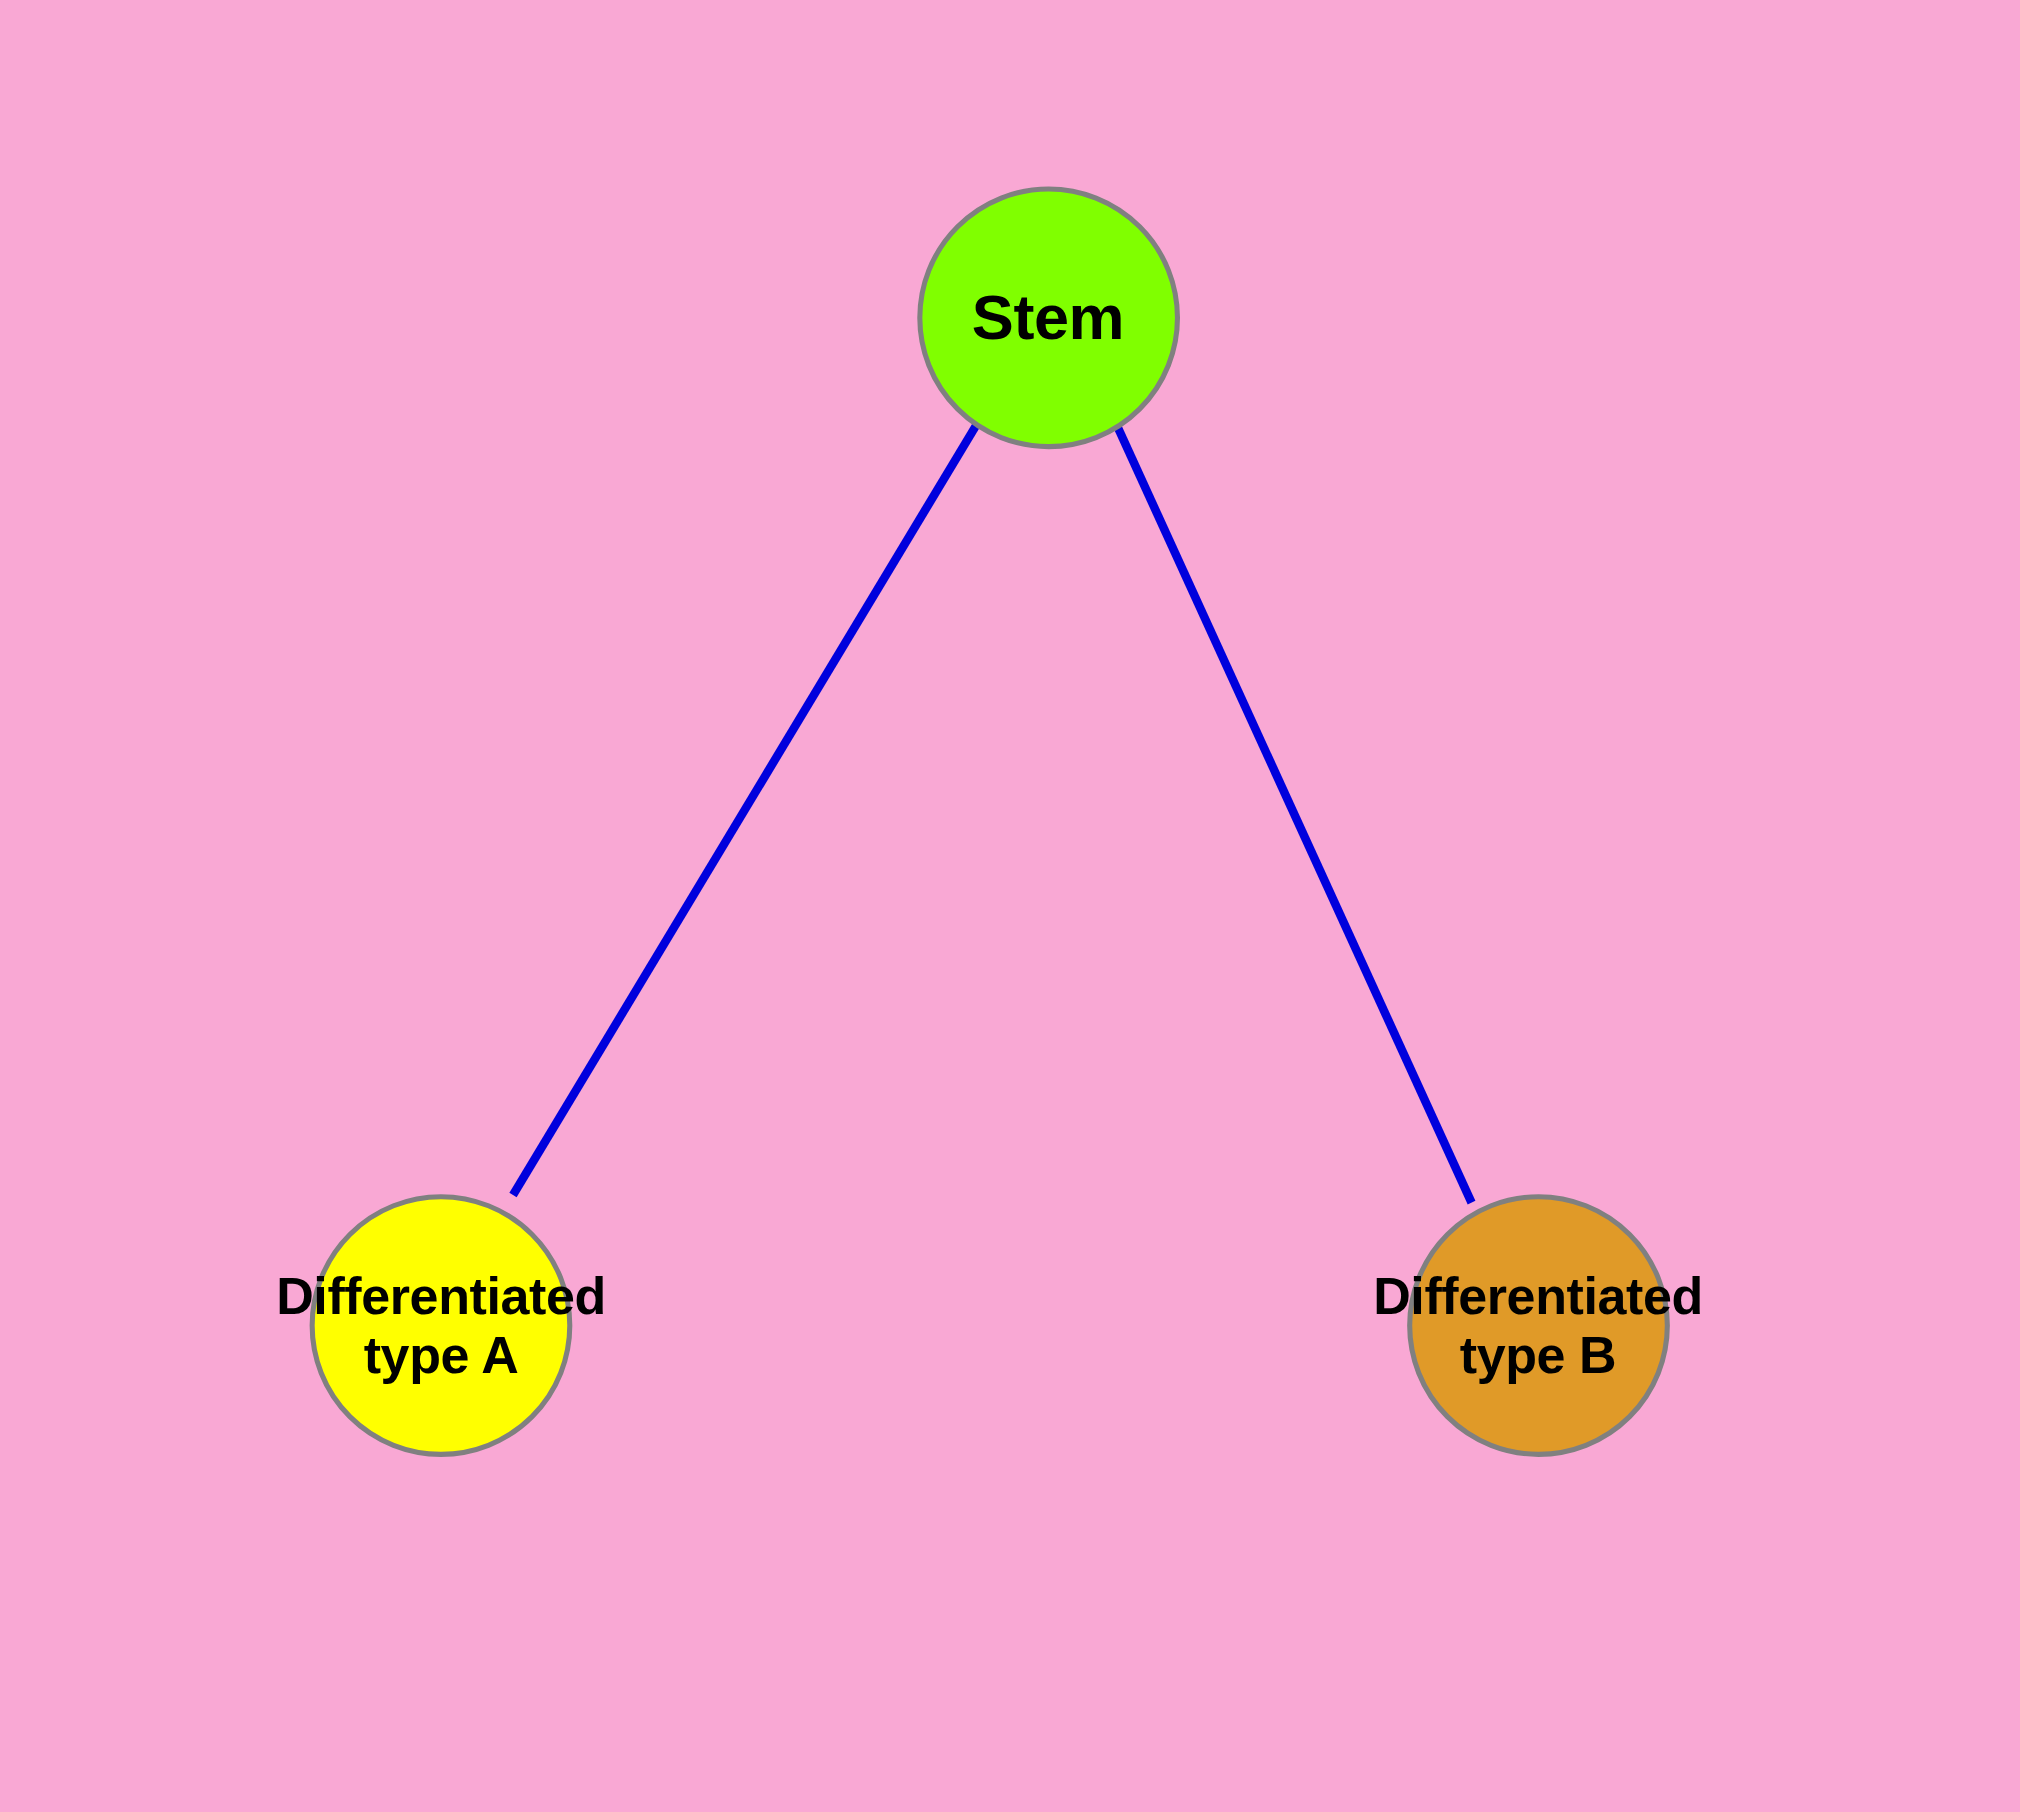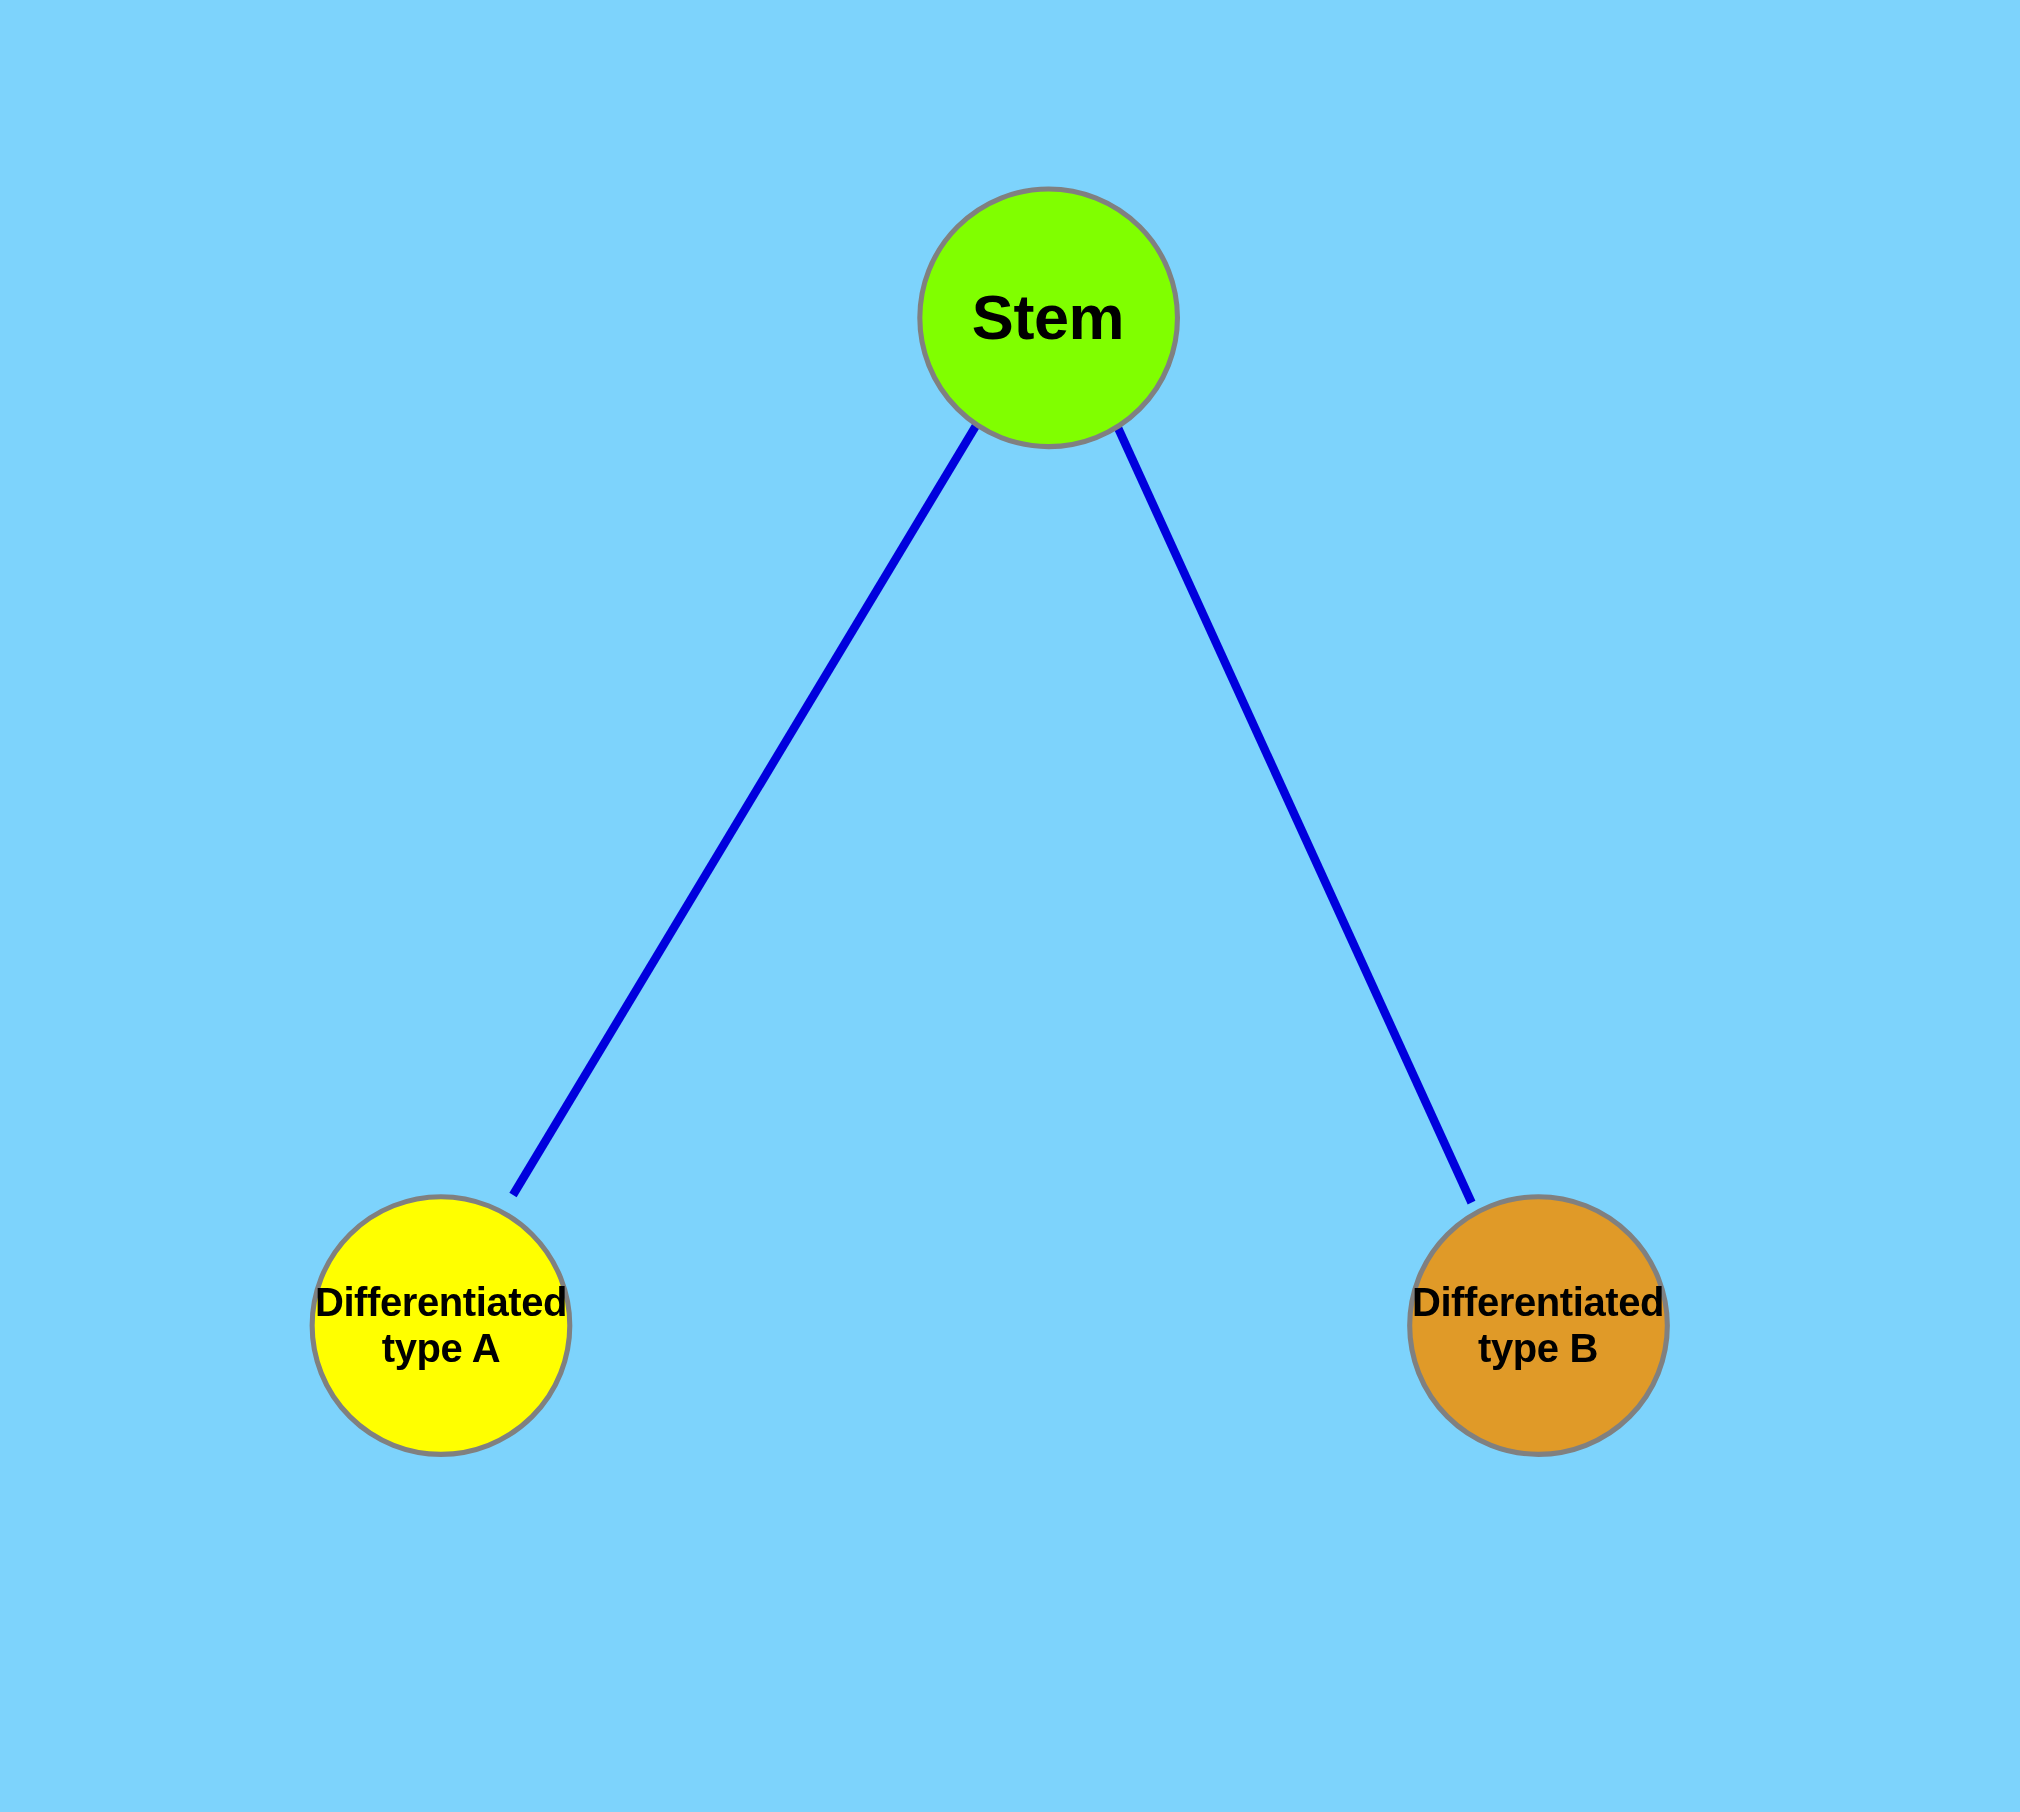--- a/index.html
+++ b/index.html
@@ -5,21 +5,21 @@
 <style>
   html, body {
     margin: 0;
     padding: 0;
     background: #ccccfa;
   }
   #canvas {
     position: relative;
     width: 2021px;
     height: 1812px;
-    background: #7dd3fc;
+    background: #f9a8d4;
     overflow: hidden;
     font-family: "Liberation Sans", "DejaVu Sans", sans-serif;
   }
   #graph-svg {
     position: absolute;
     left: 0;
     top: 0;
     width: 2021px;
     height: 1812px;
   }
@@ -29,21 +29,21 @@
   }
   .edge-line {
     stroke: #0000dd;
     stroke-width: 10;
     stroke-linecap: butt;
   }
   .node-label {
     position: absolute;
     color: #000000;
     font-weight: bold;
-    font-size: 40px;
+    font-size: 52px;
     line-height: 1.14;
     text-align: center;
     white-space: pre;
     letter-spacing: -0.4px;
     transform: translate(-50%, -50%);
     pointer-events: none;
   }
   .node-label.single {
     font-size: 63px;
   }

